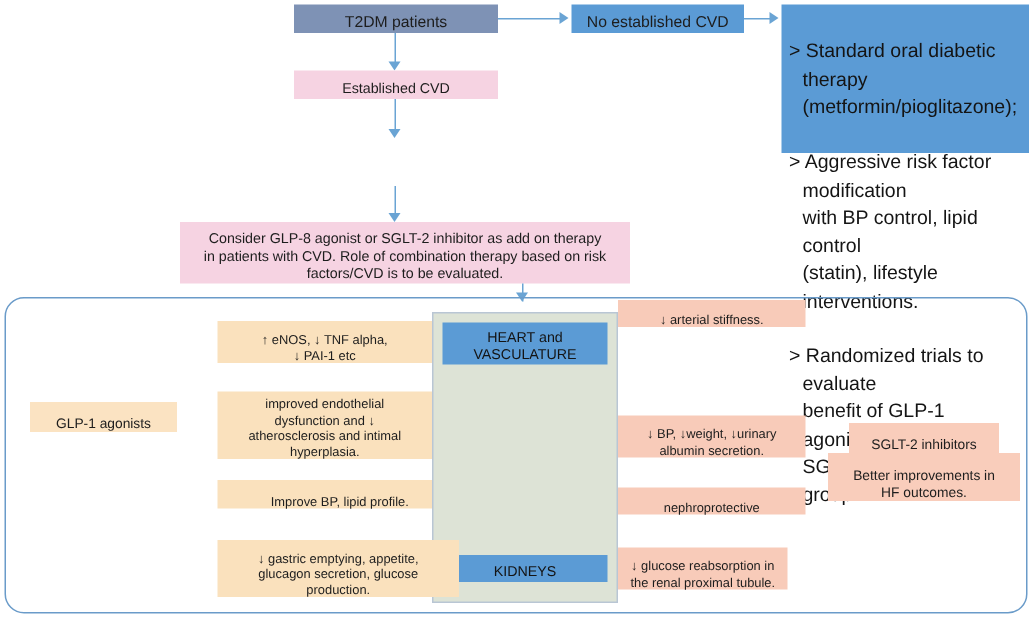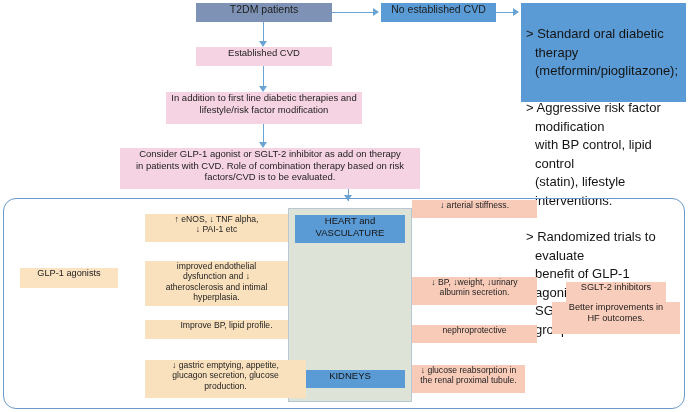--- a/index.html
+++ b/index.html
@@ -15,21 +15,21 @@
     position: relative;
     width: 688px;
     height: 412px;
     background: #ffffff;
     overflow: hidden;
   }
   .box {
     position: absolute;
     box-sizing: border-box;
     display: flex;
-    align-items: flex-start;
+    align-items: flex-end;
     justify-content: center;
     text-align: center;
     color: #1a1a1a;
     line-height: 1.22;
     white-space: pre-line;
   }
   
   .slate {
     background: #7e92b5;
     color: #1d1d1d;
@@ -166,30 +166,26 @@
   <div class="vline" style="left:263px; top:22px; height:21px;"></div>
   <div class="arrow-down" style="left:259px; top:41px;"></div>
 
   <div class="box pink" style="left:196px; top:47px; width:136px; height:19px;">
     <span>Established CVD</span>
   </div>
 
   <div class="vline" style="left:263px; top:66px; height:22px;"></div>
   <div class="arrow-down" style="left:259px; top:86px;"></div>
 
-  <div class="box pink" style="left:166px; top:92px; width:196px; height:32px;">
-    <span>In addition to first line diabetic therapies and
-lifestyle/risk factor modification</span>
-  </div>
 
   <div class="vline" style="left:263px; top:124px; height:22px;"></div>
   <div class="arrow-down" style="left:259px; top:142px;"></div>
 
   <div class="box pink" style="left:120px; top:148px; width:300px; height:41px;">
-    <span>Consider GLP-1 agonist or SGLT-2 inhibitor as add on therapy
+    <span>Consider GLP-8 agonist or SGLT-2 inhibitor as add on therapy
 in patients with CVD. Role of combination therapy based on risk
 factors/CVD is to be evaluated.</span>
   </div>
 
   <div class="vline" style="left:348px; top:189px; height:12px;"></div>
   <div class="arrow-down" style="left:344px; top:195px;"></div>
 
   <div class="panel-border" style="left:3px; top:198px; width:682px; height:211px;"></div>
 
   <div class="box sage" style="left:288px; top:208px; width:124px; height:194px;"></div>

